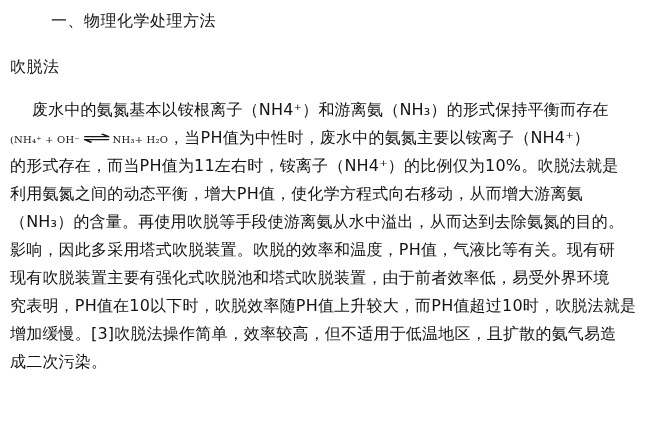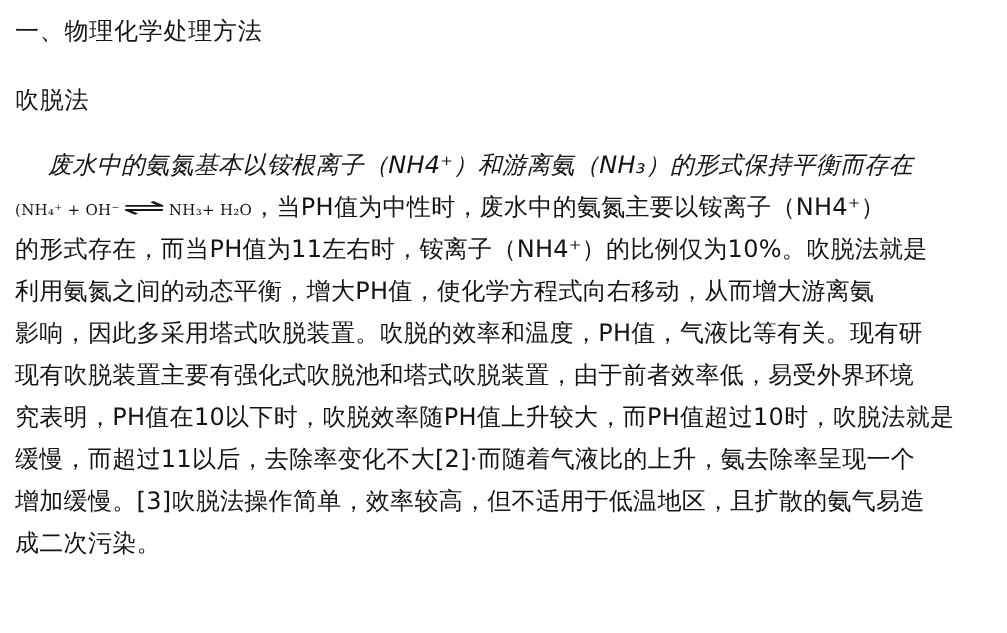--- a/index.html
+++ b/index.html
@@ -16,41 +16,41 @@
   }
   .doc {
     padding: 0 10px 0 10px;
   }
   .heading {
     margin-top: 9px;
     font-size: 16px;
     line-height: 24px;
     letter-spacing: 0.5px;
     white-space: nowrap;
+    margin-left: 41px;
   }
   .subheading {
     margin-top: 22px;
     font-size: 16px;
     line-height: 24px;
     letter-spacing: 0.5px;
     white-space: nowrap;
   }
   .paragraph {
     margin-top: 17px;
   }
   .line {
     height: 28px;
     line-height: 28px;
     font-size: 16px;
     white-space: nowrap;
     letter-spacing: 0.2px;
   }
   .line.indent {
     text-indent: 22px;
-    font-style: italic;
   }
   .txt {
     font-family: "DejaVu Sans", "Liberation Sans", sans-serif;
   }
   .formula {
     font-family: "DejaVu Serif", "Liberation Serif", serif;
     font-size: 10px;
   }
   .formula-arrow {
     font-family: "DejaVu Sans", sans-serif;
@@ -64,20 +64,20 @@
 <body>
 
 <div class="doc">
   <div class="heading">一、物理化学处理方法</div>
   <div class="subheading">吹脱法</div>
   <div class="paragraph">
       <div class="line indent"><span class="txt">废水中的氨氮基本以铵根离子（NH4⁺）和游离氨（NH₃）的形式保持平衡而存在</span></div>
       <div class="line"><span class="formula">(NH₄⁺ + OH⁻</span><span class="formula-arrow">⇌</span><span class="formula">NH₃+ H₂O</span><span class="txt">，当PH值为中性时，废水中的氨氮主要以铵离子（NH4⁺）</span></div>
       <div class="line"><span class="txt">的形式存在，而当PH值为11左右时，铵离子（NH4⁺）的比例仅为10%。吹脱法就是</span></div>
       <div class="line"><span class="txt">利用氨氮之间的动态平衡，增大PH值，使化学方程式向右移动，从而增大游离氨</span></div>
+      <div class="line"><span class="txt">（NH₃）的含量。再使用吹脱等手段使游离氨从水中溢出，从而达到去除氨氮的目的。</span></div>
       <div class="line"><span class="txt">影响，因此多采用塔式吹脱装置。吹脱的效率和温度，PH值，气液比等有关。现有研</span></div>
       <div class="line"><span class="txt">现有吹脱装置主要有强化式吹脱池和塔式吹脱装置，由于前者效率低，易受外界环境</span></div>
       <div class="line"><span class="txt">究表明，PH值在10以下时，吹脱效率随PH值上升较大，而PH值超过10时，吹脱法就是</span></div>
-      <div class="line"><span class="txt">缓慢，而超过11以后，去除率变化不大[2]·而随着气液比的上升，氨去除率呈现一个</span></div>
       <div class="line"><span class="txt">增加缓慢。[3]吹脱法操作简单，效率较高，但不适用于低温地区，且扩散的氨气易造</span></div>
       <div class="line"><span class="txt">成二次污染。</span></div>
     </div>
 </div>
 
 </body></html>

